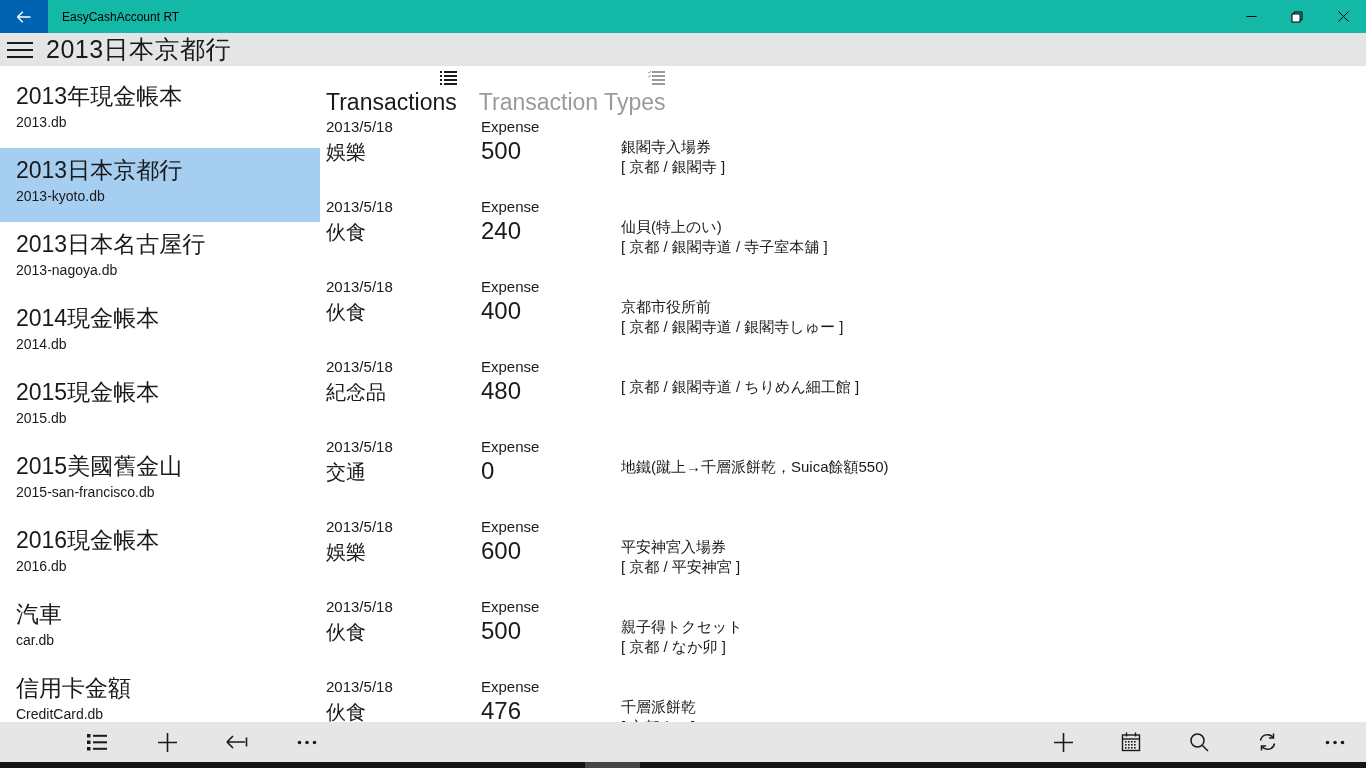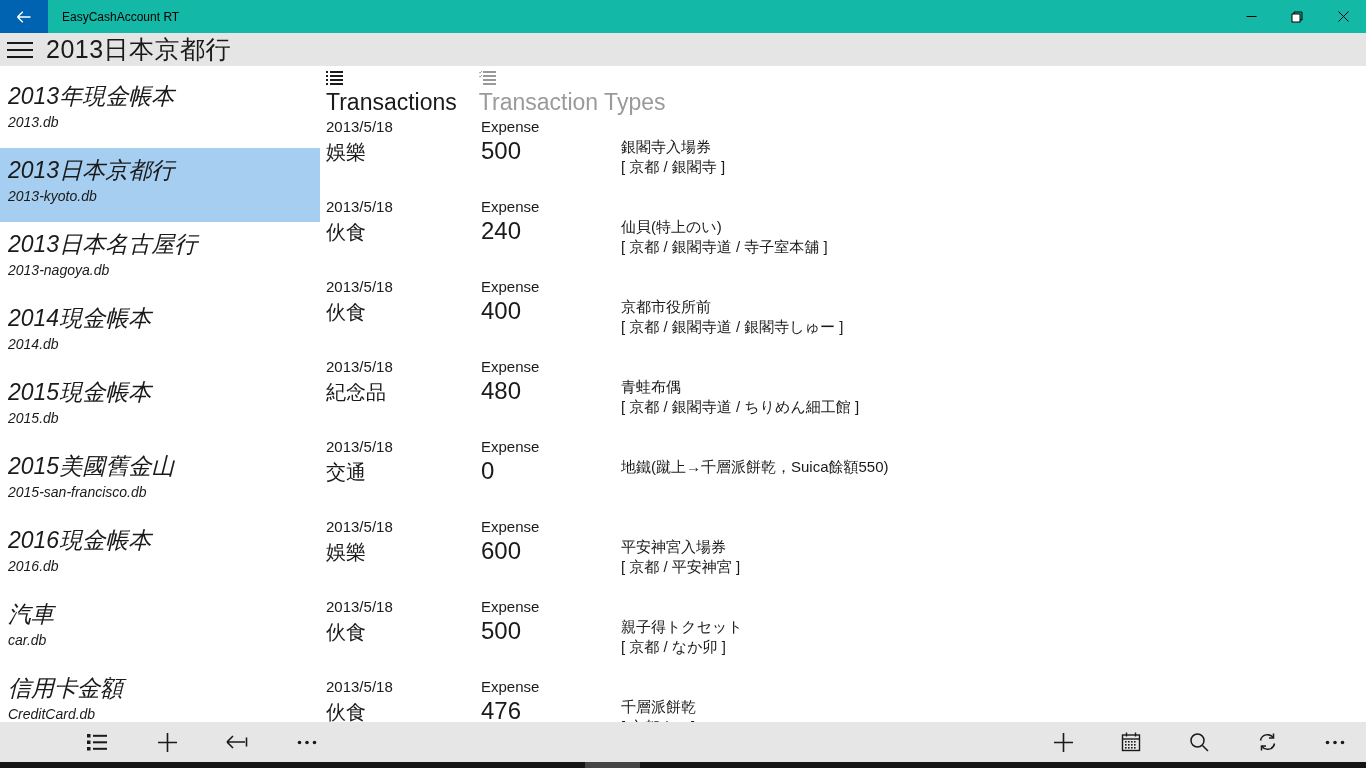--- a/index.html
+++ b/index.html
@@ -15,28 +15,28 @@
 
   
   .header { height:33px; background:#E5E5E5; display:flex; align-items:center; }
   .hamburger { width:40px; height:33px; display:flex; align-items:center; justify-content:center; cursor:pointer; }
   .page-title { font-size:25px; font-weight:400; color:#1a1a1a; margin-left:6px; letter-spacing:0.5px; white-space:nowrap; }
 
   
   .content { display:flex; height:656px; overflow:hidden; background:#fff; }
 
   .sidebar { width:320px; flex:0 0 320px; padding-top:8px; overflow:hidden; }
-  .side-item { height:74px; padding:7px 8px 0 8px; cursor:pointer;font-style:italic; }
+  .side-item { height:74px; padding:7px 8px 0 16px; cursor:pointer; }
   .side-item.selected { background:#A6CEF0; }
   .side-title { font-size:23px; line-height:30px; font-weight:400; white-space:nowrap; }
   .side-sub { font-size:14px; line-height:20px; margin-top:1px; }
 
   .main { flex:1; padding-left:6px; overflow:hidden; position:relative; }
   .pivot { display:flex; gap:22px; height:49px; padding-top:5px; }
-  .tab { display:flex; flex-direction:column; align-items:flex-start; cursor:pointer; }
+  .tab { display:flex; flex-direction:column; align-items:flex-end; cursor:pointer; }
   .tab-icon { height:18px; display:flex; align-items:flex-start; }
   .tab-label { font-size:23px; line-height:26px; white-space:nowrap; }
   .tab.active { color:#1a1a1a; }
   .tab.inactive { color:#9a9a9a; }
 
   .txn-row { display:grid; grid-template-columns:155px 140px 1fr; height:80px; padding-top:2px; cursor:pointer; }
   .t-date { font-size:15px; line-height:19px; }
   .t-cat  { font-size:20px; line-height:26px; margin-top:3px; }
   .t-type { font-size:15px; line-height:19px; }
   .t-amount { font-size:24px; line-height:30px; font-weight:300; }
@@ -223,21 +223,20 @@
       <div class="txn-row">
         <div>
           <div class="t-date">2013/5/18</div>
           <div class="t-cat">紀念品</div>
         </div>
         <div>
           <div class="t-type">Expense</div>
           <div class="t-amount">480</div>
         </div>
         <div class="t-detail">
-          <div class="t-desc">青蛙布偶</div>
           <div class="t-loc">[ 京都 / 銀閣寺道 / ちりめん細工館 ]</div>
         </div>
       </div>
 
       <div class="txn-row">
         <div>
           <div class="t-date">2013/5/18</div>
           <div class="t-cat">交通</div>
         </div>
         <div>

